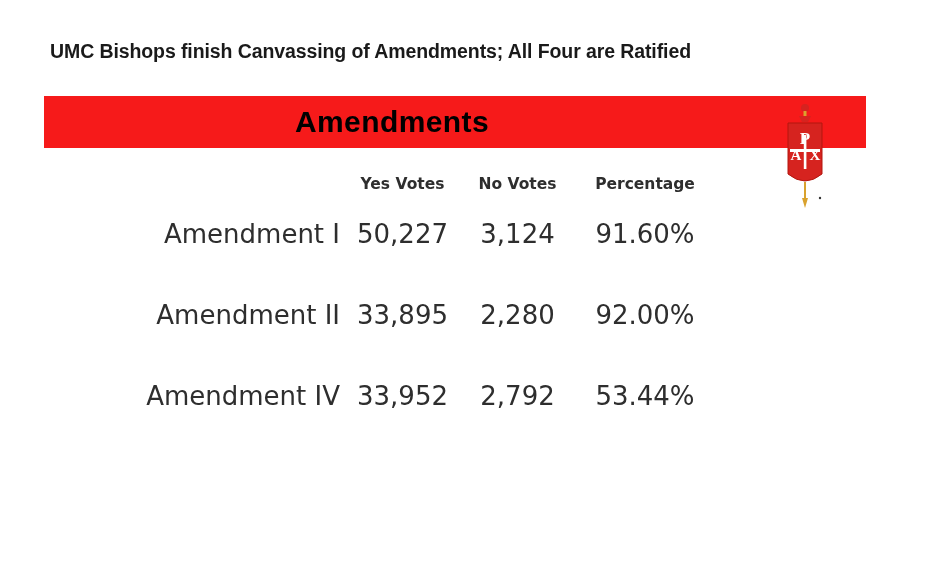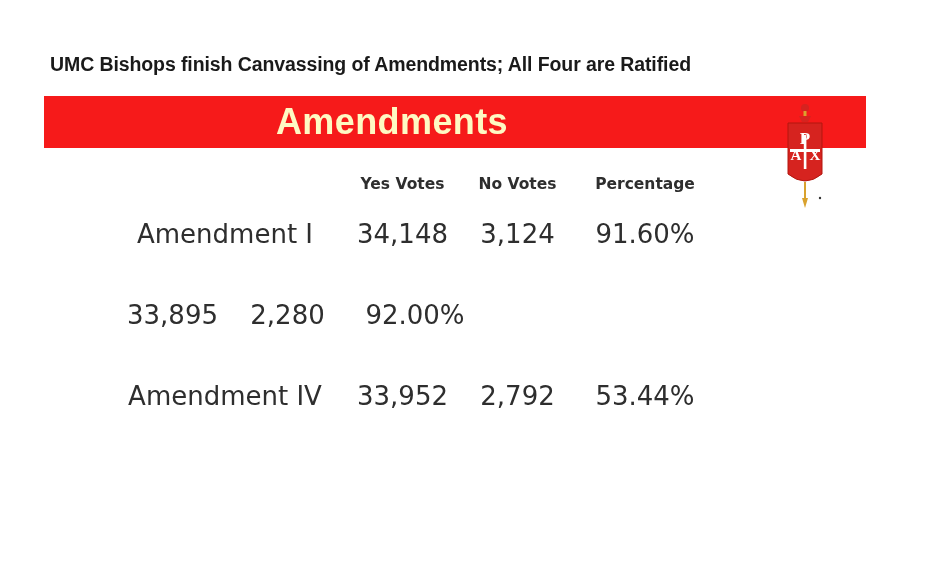--- a/index.html
+++ b/index.html
@@ -15,21 +15,21 @@
   }
   .page {
     position: relative;
     width: 929px;
     height: 572px;
     background: #ffffff;
   }
   .headline {
     position: absolute;
     left: 50px;
-    top: 53px;
+    top: 40px;
     width: 840px;
     font-size: 19.5px;
     font-weight: bold;
     color: #1a1a1a;
     letter-spacing: -0.1px;
     white-space: nowrap;
   }
   .banner {
     position: absolute;
     left: 44px;
@@ -39,22 +39,22 @@
     background: #f61a1a;
   }
   .banner-title {
     position: absolute;
     left: 0;
     top: 0;
     width: 696px;
     height: 52px;
     line-height: 52px;
     text-align: center;
-    color: #fef9c3;
-    font-size: 36px;
+    color: #000000;
+    font-size: 30px;
     font-weight: bold;
     letter-spacing: 0.4px;
   }
   .crest {
     position: absolute;
     left: 775px;
     top: 102px;
     width: 60px;
     height: 120px;
   }
@@ -69,21 +69,21 @@
     align-items: baseline;
   }
   .row.header {
     height: 44px;
   }
   .row.data {
     height: 81px;
   }
   .c-label {
     width: 230px;
-    text-align: center;
+    text-align: right;
     color: #2e2e2e;
     font-size: 26px;
     font-family: "DejaVu Sans", sans-serif;
     font-weight: 400;
   }
   .c-yes, .c-no, .c-pct {
     text-align: center;
     color: #2e2e2e;
     font-size: 26px;
     font-family: "DejaVu Sans", sans-serif;
@@ -137,26 +137,27 @@
 
     <div class="row header">
       <div class="c-label"></div>
       <div class="c-yes">Yes Votes</div>
       <div class="c-no">No Votes</div>
       <div class="c-pct">Percentage</div>
     </div>
 
     <div class="row data">
       <div class="c-label">Amendment I</div>
-      <div class="c-yes">34,148</div>
+      <div class="c-yes">50,227</div>
       <div class="c-no">3,124</div>
       <div class="c-pct">91.60%</div>
     </div>
 
     <div class="row data">
+      <div class="c-label">Amendment II</div>
       <div class="c-yes">33,895</div>
       <div class="c-no">2,280</div>
       <div class="c-pct">92.00%</div>
     </div>
 
 
     <div class="row data">
       <div class="c-label">Amendment IV</div>
       <div class="c-yes">33,952</div>
       <div class="c-no">2,792</div>

